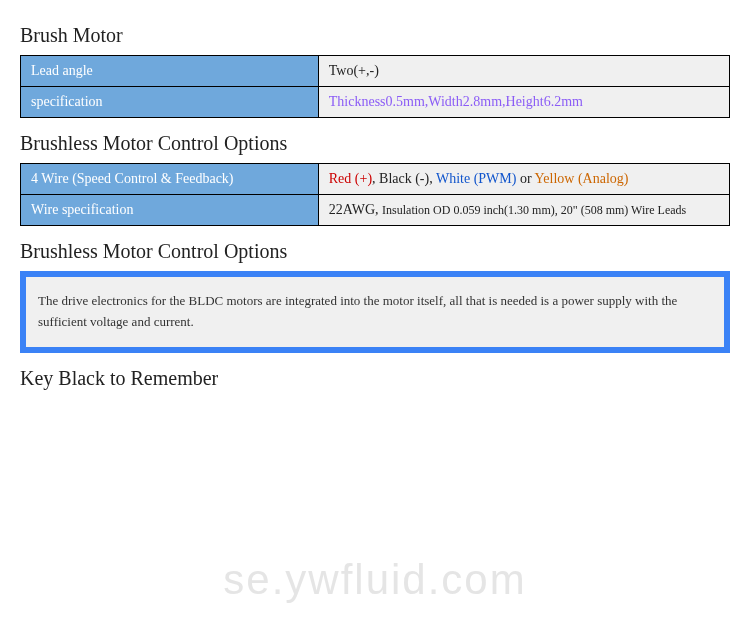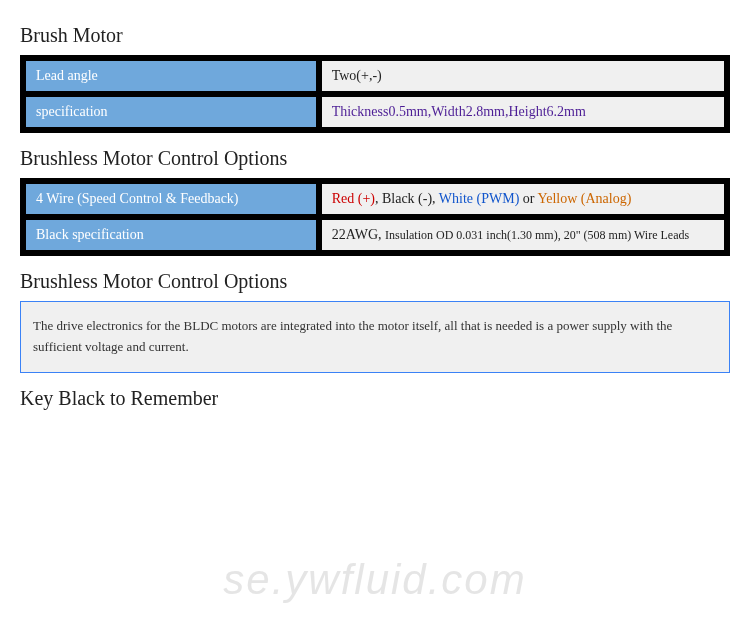--- a/index.html
+++ b/index.html
@@ -29,21 +29,21 @@
       border-bottom: none;
     }
 
     .data-table {
       width: 100%;
       border-collapse: collapse;
       margin-bottom: 10px;
     }
 
     .data-table td {
-      border: 6px solid #000000;
+      border: 1px solid #000000;
       padding: 7px 10px;
       vertical-align: top;
     }
 
     .data-table td.label-cell {
       background: #6fa8dc;
       color: #fff;
       width: 42%;
       font-weight: normal;
     }
@@ -53,74 +53,73 @@
       color: #222;
       margin-left: 7px;
     }
 
     .red { color: #cc0000; }
     .blue { color: #1155cc; }
     .orange { color: #cc6600; }
 
     .info-box {
       background: #f0f0f0;
-      border: 1px solid #3b82f6;
+      border: 6px solid #3b82f6;
       padding: 14px 12px;
       font-size: 13px;
       color: #333;
       margin-bottom: 10px;
       line-height: 1.6;
     }
 
     .watermark {
       position: fixed;
       bottom: 30px;
       left: 0;
       width: 100%;
       text-align: center;
       font-size: 42px;
       color: rgba(180,180,180,0.35);
-      font-style: italic;
       pointer-events: none;
       z-index: 0;
       letter-spacing: 2px;
     }
   </style>
 </head>
 <body>
 
 <div class="page-content">
 
   <h2 class="section-title">Brush Motor</h2>
   <table class="data-table">
     <tbody>
       <tr>
         <td class="label-cell">Lead angle</td>
         <td class="value-cell">Two(+,-)</td>
       </tr>
       <tr>
         <td class="label-cell">specification</td>
-        <td class="value-cell"><span style="color:#4c1d95;">Thickness0.5mm,Width2.8mm,Height6.2mm</span></td>
+        <td class="value-cell"><span style="color:#8b5cf6;">Thickness0.5mm,Width2.8mm,Height6.2mm</span></td>
       </tr>
     </tbody>
   </table>
 
   <h2 class="section-title">Brushless Motor Control Options</h2>
   <table class="data-table">
     <tbody>
       <tr>
         <td class="label-cell">4 Wire (Speed Control &amp; Feedback)</td>
         <td class="value-cell">
           <span class="red">Red (+)</span>, <span>Black (-)</span>, <span class="blue">White (PWM)</span> or <span class="orange">Yellow (Analog)</span>
         </td>
       </tr>
       <tr>
-        <td class="label-cell">Black specification</td>
+        <td class="label-cell">Wire specification</td>
         <td class="value-cell">
-          22AWG, <span style="font-size:12px;">Insulation OD 0.031 inch(1.30 mm), 20" (508 mm) Wire Leads</span>
+          22AWG, <span style="font-size:12px;">Insulation OD 0.059 inch(1.30 mm), 20" (508 mm) Wire Leads</span>
         </td>
       </tr>
     </tbody>
   </table>
 
   <h2 class="section-title">Brushless Motor Control Options</h2>
   <div class="info-box">
     <span>The drive electronics for the BLDC motors are integrated into the motor itself, all that is needed is a power supply with the sufficient voltage and current.</span>
   </div>
 

